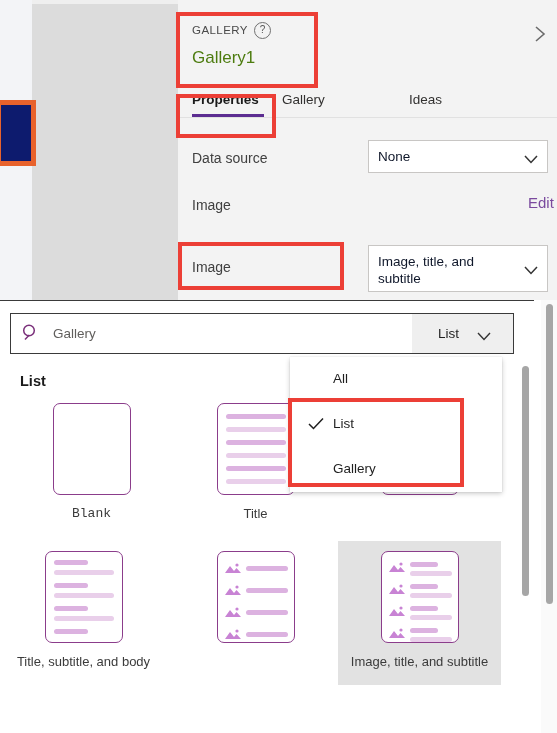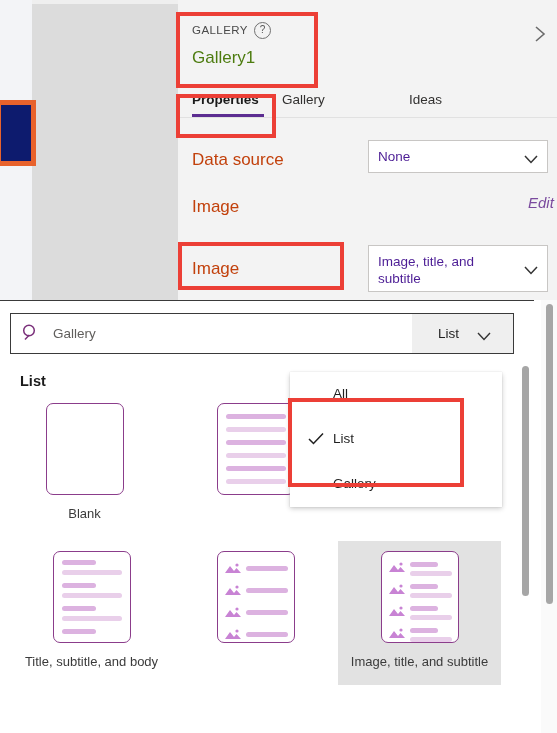--- a/index.html
+++ b/index.html
@@ -55,41 +55,41 @@
   .tab.t1{left:104px;}
   .tab.t2{left:196px;margin-left:35px;}
   .tab-underline{
     position:absolute;left:14px;top:22px;width:72px;height:2.5px;background:#5c2d91;
   }
   .tabs-rule{
     position:absolute;left:0;top:25px;width:379px;height:1px;background:#e1e1e1;
   }
 
   
-  .row-label{position:absolute;font-size:17px;color:#c2410c;}
+  .row-label{position:absolute;font-size:14px;color:#404040;}
   .lbl-datasource{left:14px;top:150px;}
   .lbl-fields{left:14px;top:197px;}
   .lbl-layout{left:14px;top:259px;}
 
   .combo{
     position:absolute;background:#ffffff;border:1px solid #c8c6c4;box-sizing:border-box;
   }
   .combo .val{
-    position:absolute;left:9px;font-size:13.5px;color:#4c1d95;line-height:17px;
+    position:absolute;left:9px;font-size:13.5px;color:#0f172a;line-height:17px;
   }
   .combo .chev{position:absolute;right:8px;}
   .combo-datasource{left:190px;top:140px;width:180px;height:33px;}
   .combo-datasource .val{top:7px;}
   .combo-datasource .chev{top:10px;}
   .combo-layout{left:190px;top:245px;width:180px;height:47px;}
   .combo-layout .val{top:7px;width:140px;}
   .combo-layout .chev{top:16px;}
 
   .edit-link{
-    position:absolute;left:350px;top:194px;font-size:15px;color:#7a4a9e;font-style:italic;
+    position:absolute;left:350px;top:194px;font-size:15px;color:#7a4a9e;
   }
 
   
   .dialog{
     position:absolute;left:0;top:300px;width:534px;height:433px;
     background:#ffffff;border-top:1px solid #3a3a3a;box-sizing:border-box;
   }
   .search-row{
     position:absolute;left:10px;top:12px;width:504px;height:41px;
     border:1px solid #3a3a3a;box-sizing:border-box;background:#fff;
@@ -116,34 +116,34 @@
   .card.sel{background:#e2e2e2;}
   .card .thumb{
     position:absolute;left:43px;top:10px;width:78px;height:92px;
     border:1.4px solid #8b3d8b;border-radius:7px;background:#fff;
     box-sizing:border-box;overflow:hidden;
   }
   .card .cap{
     position:absolute;left:0;top:112px;width:163px;text-align:center;
     font-size:13px;color:#3b3b3b;line-height:17px;
   }
-  .c0{left:3px;top:92px;}
+  .c0{left:10px;top:92px;font-family:Liberation Mono, monospace;}
   .c1{left:174px;top:92px;}
   .c2{left:338px;top:92px;}
-  .c3{left:10px;top:240px;}
+  .c3{left:2px;top:240px;}
   .c4{left:174px;top:240px;}
   .c5{left:338px;top:240px;}
 
   .bar{position:absolute;height:5px;border-radius:2.5px;background:#e9cfea;}
   .bar.dark{background:#dcb2e0;}
   .imgicon{position:absolute;width:16px;height:14px;}
 
   
   .menu{
-    position:absolute;left:290px;top:372px;width:212px;height:135px;
+    position:absolute;left:290px;top:357px;width:212px;height:135px;
     background:#ffffff;box-shadow:0 1.6px 5px rgba(0,0,0,.22),0 0 1px rgba(0,0,0,.18);
   }
   .menu-item{
     position:absolute;left:0;width:212px;height:45px;font-size:13.5px;color:#1f1f1f;
     cursor:default;
   }
   .menu-item .mi-lbl{position:absolute;left:43px;top:14px;}
   .menu-item .check{position:absolute;left:18px;top:15px;}
   .mi0{top:0;}
   .mi1{top:45px;}
@@ -250,20 +250,21 @@
 
   <div class="card c1">
     <div class="thumb">
       <div class="bar dark" style="left:8px;top:10px;width:60px;"></div>
       <div class="bar" style="left:8px;top:23px;width:60px;"></div>
       <div class="bar dark" style="left:8px;top:36px;width:60px;"></div>
       <div class="bar" style="left:8px;top:49px;width:60px;"></div>
       <div class="bar dark" style="left:8px;top:62px;width:60px;"></div>
       <div class="bar" style="left:8px;top:75px;width:60px;"></div>
     </div>
+    <div class="cap">Title</div>
   </div>
 
   <div class="card c2">
     <div class="thumb">
       <div class="bar dark" style="left:8px;top:8px;width:34px;"></div>
       <div class="bar" style="left:8px;top:18px;width:60px;"></div>
       <div class="bar dark" style="left:8px;top:31px;width:34px;"></div>
       <div class="bar" style="left:8px;top:41px;width:60px;"></div>
       <div class="bar dark" style="left:8px;top:54px;width:34px;"></div>
       <div class="bar" style="left:8px;top:64px;width:60px;"></div>

